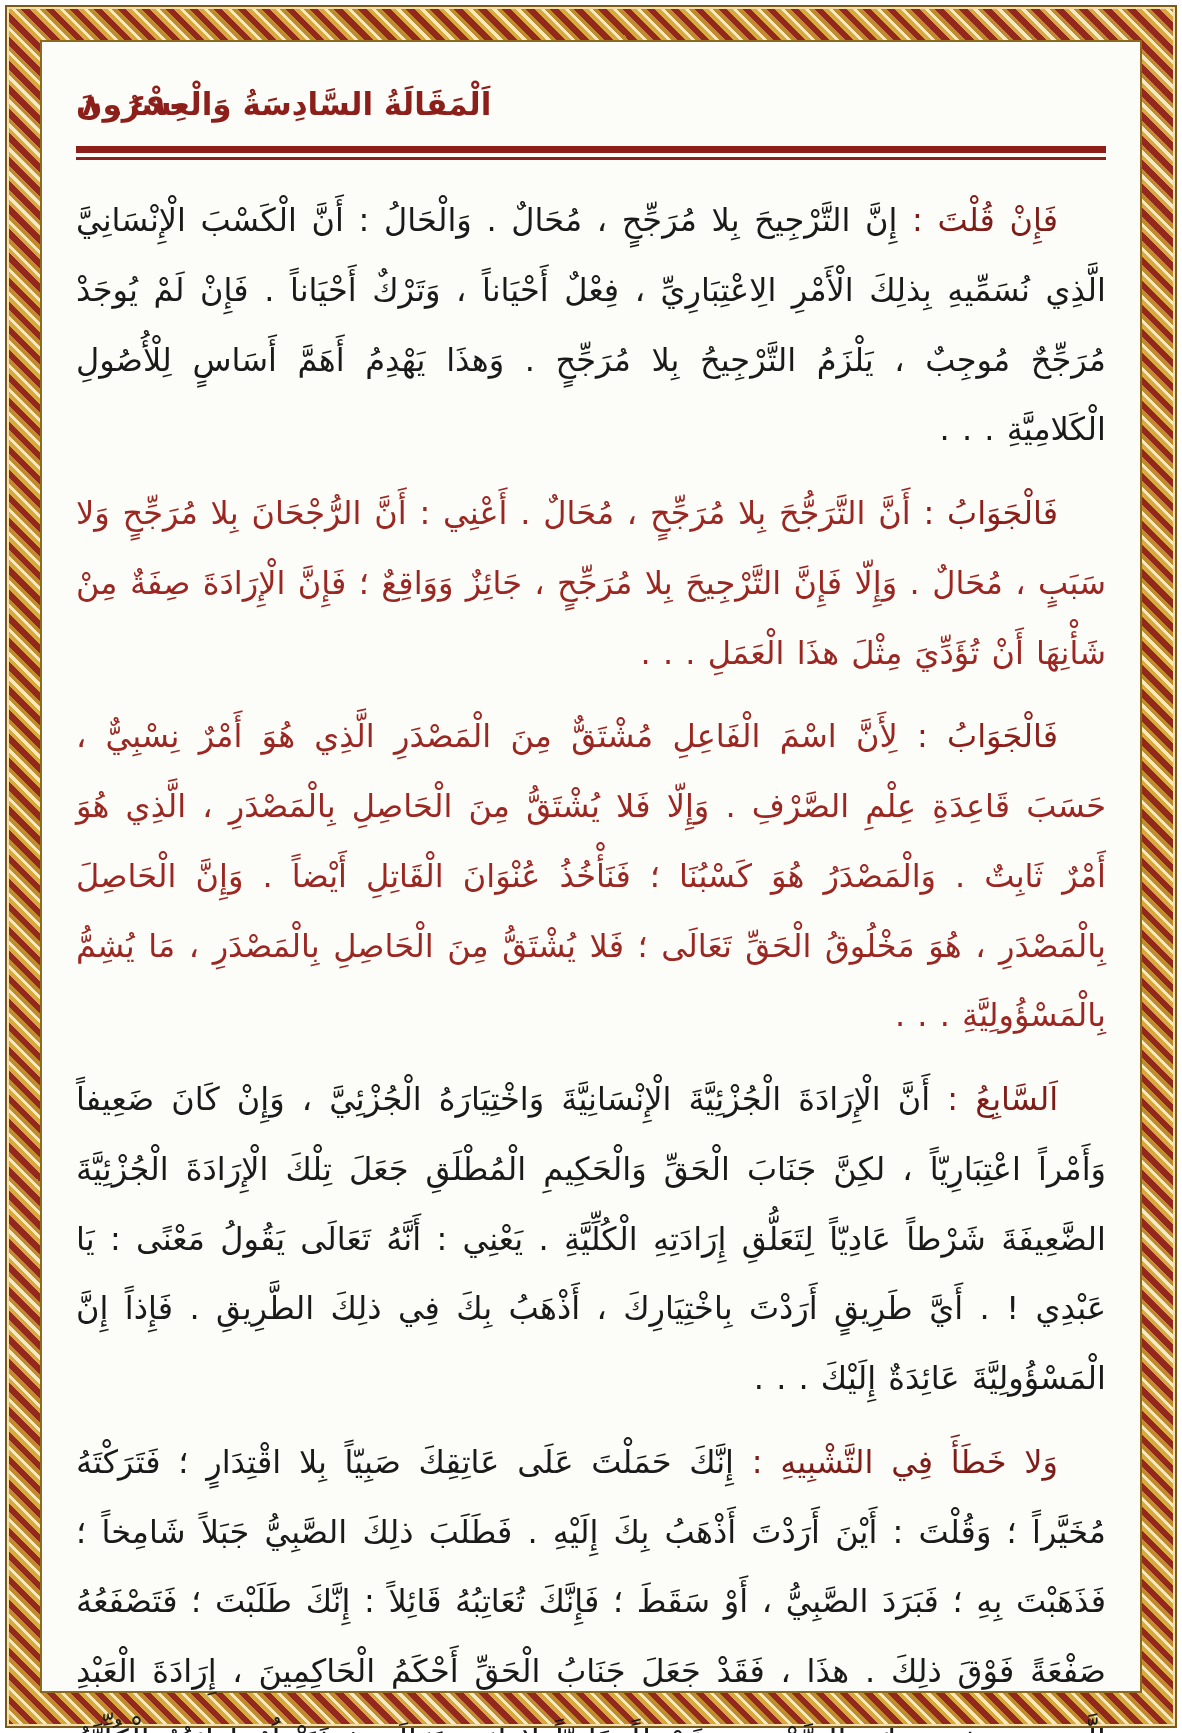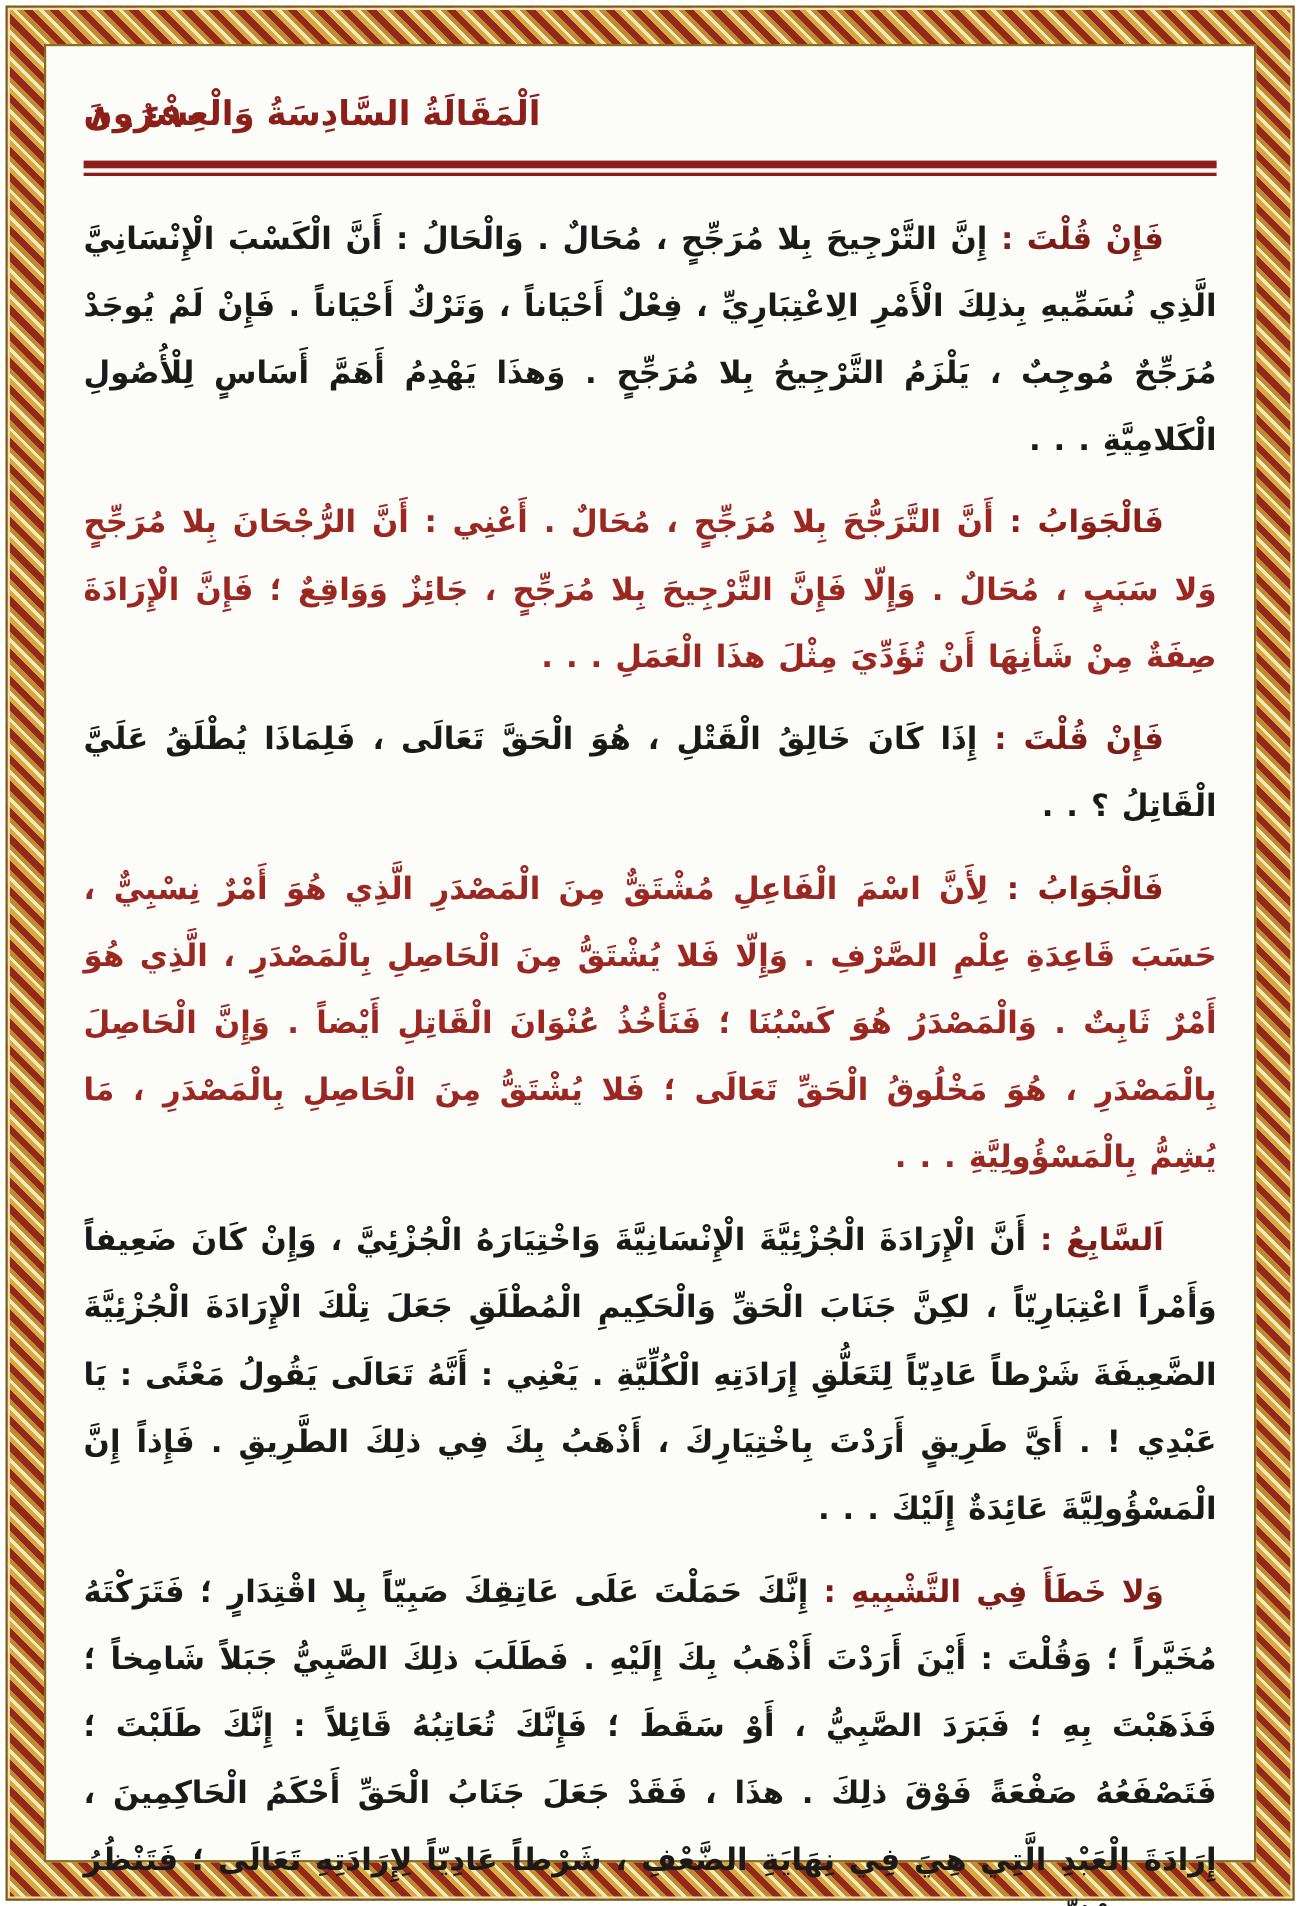--- a/index.html
+++ b/index.html
@@ -67,22 +67,22 @@
   
   .page-number.flush-right { left: 6px; }
   .rule {
     height: 4px;
     border-top: 7px solid #8c1f1a;
     border-bottom: 3px solid #8c1f1a;
     margin: 2px 0 26px 0;
   }
   .body-text p {
     margin: 0 0 14px 0;
-    font-size: 28px;
-    font-weight: bold;
+    font-size: 32px;
+    font-weight: normal;
     line-height: 2.18;
     text-align: justify;
     text-indent: 48px;
     color: #1a1a1a;
     word-spacing: 2px;
   }
   .body-text p.p-red { color: #9b2722; }
   .lead { color: #7e1d18; }
   .p-red .lead { color: #8c1f1a; }
 </style>
@@ -99,21 +99,20 @@
       <div class="page-number flush-right" dir="ltr">٤٩٠ ـ ٨</div>
     </div>
 
     <div class="rule"></div>
 
     <div class="body-text">
       <p><span class="lead">فَإِنْ قُلْتَ :</span> <span>إِنَّ التَّرْجِيحَ بِلا مُرَجِّحٍ ، مُحَالٌ . وَالْحَالُ : أَنَّ الْكَسْبَ الْإِنْسَانِيَّ الَّذِي نُسَمِّيهِ بِذلِكَ الْأَمْرِ الِاعْتِبَارِيِّ ، فِعْلٌ أَحْيَاناً ، وَتَرْكٌ أَحْيَاناً . فَإِنْ لَمْ يُوجَدْ مُرَجِّحٌ مُوجِبٌ ، يَلْزَمُ التَّرْجِيحُ بِلا مُرَجِّحٍ . وَهذَا يَهْدِمُ أَهَمَّ أَسَاسٍ لِلْأُصُولِ الْكَلامِيَّةِ . . .</span></p>
 
       <p class="p-red"><span class="lead">فَالْجَوَابُ :</span> <span>أَنَّ التَّرَجُّحَ بِلا مُرَجِّحٍ ، مُحَالٌ . أَعْنِي : أَنَّ الرُّجْحَانَ بِلا مُرَجِّحٍ وَلا سَبَبٍ ، مُحَالٌ . وَإِلّا فَإِنَّ التَّرْجِيحَ بِلا مُرَجِّحٍ ، جَائِزٌ وَوَاقِعٌ ؛ فَإِنَّ الْإِرَادَةَ صِفَةٌ مِنْ شَأْنِهَا أَنْ تُؤَدِّيَ مِثْلَ هذَا الْعَمَلِ . . .</span></p>
 
-      <p><span class="lead">فَإِنْ قُلْتَ :</span> <span>إِذَا كَانَ خَالِقُ الْقَتْلِ ، هُوَ الْحَقَّ تَعَالَى ، فَلِمَاذَا يُطْلَقُ عَلَيَّ الْقَاتِلُ ؟ . .</span></p>
 
       <p class="p-red"><span class="lead">فَالْجَوَابُ :</span> <span>لِأَنَّ اسْمَ الْفَاعِلِ مُشْتَقٌّ مِنَ الْمَصْدَرِ الَّذِي هُوَ أَمْرٌ نِسْبِيٌّ ، حَسَبَ قَاعِدَةِ عِلْمِ الصَّرْفِ . وَإِلّا فَلا يُشْتَقُّ مِنَ الْحَاصِلِ بِالْمَصْدَرِ ، الَّذِي هُوَ أَمْرٌ ثَابِتٌ . وَالْمَصْدَرُ هُوَ كَسْبُنَا ؛ فَنَأْخُذُ عُنْوَانَ الْقَاتِلِ أَيْضاً . وَإِنَّ الْحَاصِلَ بِالْمَصْدَرِ ، هُوَ مَخْلُوقُ الْحَقِّ تَعَالَى ؛ فَلا يُشْتَقُّ مِنَ الْحَاصِلِ بِالْمَصْدَرِ ، مَا يُشِمُّ بِالْمَسْؤُولِيَّةِ . . .</span></p>
 
       <p><span class="lead">اَلسَّابِعُ :</span> <span>أَنَّ الْإِرَادَةَ الْجُزْئِيَّةَ الْإِنْسَانِيَّةَ وَاخْتِيَارَهُ الْجُزْئِيَّ ، وَإِنْ كَانَ ضَعِيفاً وَأَمْراً اعْتِبَارِيّاً ، لكِنَّ جَنَابَ الْحَقِّ وَالْحَكِيمِ الْمُطْلَقِ جَعَلَ تِلْكَ الْإِرَادَةَ الْجُزْئِيَّةَ الضَّعِيفَةَ شَرْطاً عَادِيّاً لِتَعَلُّقِ إِرَادَتِهِ الْكُلِّيَّةِ . يَعْنِي : أَنَّهُ تَعَالَى يَقُولُ مَعْنًى : يَا عَبْدِي ! . أَيَّ طَرِيقٍ أَرَدْتَ بِاخْتِيَارِكَ ، أَذْهَبُ بِكَ فِي ذلِكَ الطَّرِيقِ . فَإِذاً إِنَّ الْمَسْؤُولِيَّةَ عَائِدَةٌ إِلَيْكَ . . .</span></p>
 
       <p><span class="lead">وَلا خَطَأَ فِي التَّشْبِيهِ :</span> <span>إِنَّكَ حَمَلْتَ عَلَى عَاتِقِكَ صَبِيّاً بِلا اقْتِدَارٍ ؛ فَتَرَكْتَهُ مُخَيَّراً ؛ وَقُلْتَ : أَيْنَ أَرَدْتَ أَذْهَبُ بِكَ إِلَيْهِ . فَطَلَبَ ذلِكَ الصَّبِيُّ جَبَلاً شَامِخاً ؛ فَذَهَبْتَ بِهِ ؛ فَبَرَدَ الصَّبِيُّ ، أَوْ سَقَطَ ؛ فَإِنَّكَ تُعَاتِبُهُ قَائِلاً : إِنَّكَ طَلَبْتَ ؛ فَتَصْفَعُهُ صَفْعَةً فَوْقَ ذلِكَ . هذَا ، فَقَدْ جَعَلَ جَنَابُ الْحَقِّ أَحْكَمُ الْحَاكِمِينَ ، إِرَادَةَ الْعَبْدِ الَّتِي هِيَ فِي نِهَايَةِ الضَّعْفِ ، شَرْطاً عَادِيّاً لِإِرَادَتِهِ تَعَالَى ؛ فَتَنْظُرُ إِرَادَتُهُ الْكُلِّيَّةُ إِلَيْهَا . . .</span></p>
 
     </div>
 
   </div>

